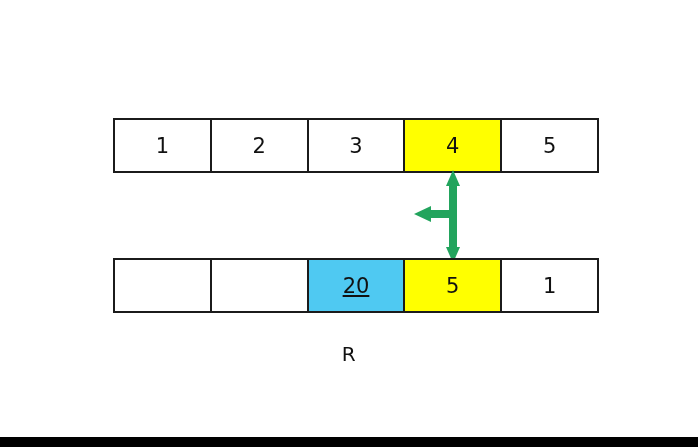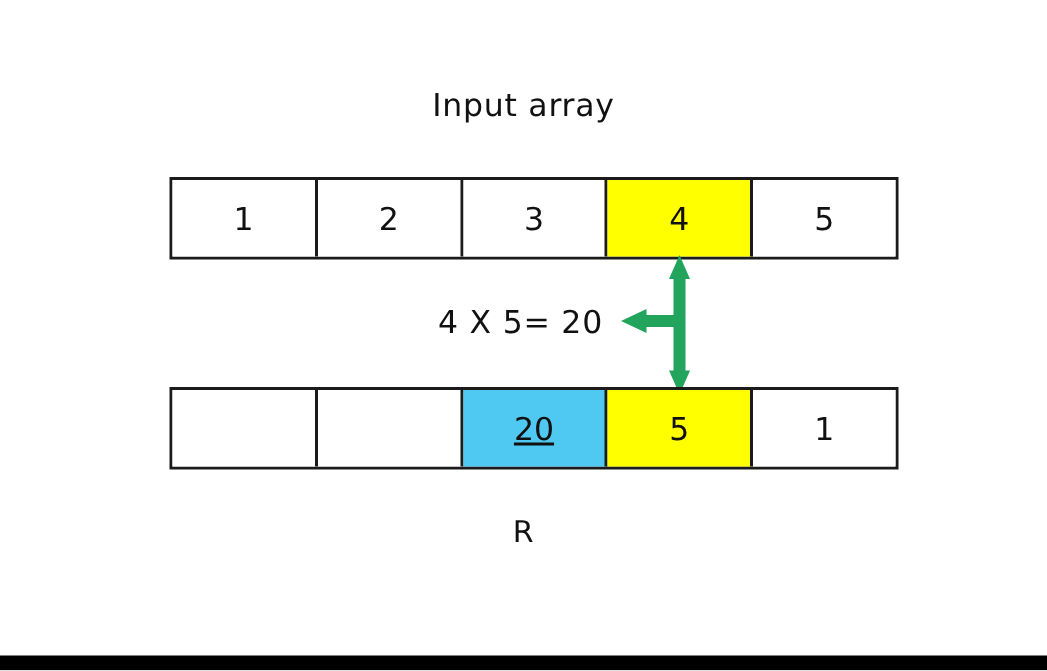--- a/index.html
+++ b/index.html
@@ -112,31 +112,29 @@
 </style>
 </head>
 <body>
 
 <div id="slide">
 
   <div class="top-clip">
     <div class="top-clip-text">’’ ’’   ’’    ’’  ’’     ’’      ’’       ’’</div>
   </div>
 
-  <div class="title" id="input-array-title">Input array</div>
 
   <div class="array" id="array-input">
     <div class="cell">1</div>
     <div class="cell">2</div>
     <div class="cell">3</div>
     <div class="cell hl-yellow">4</div>
     <div class="cell">5</div>
   </div>
 
-  <div class="title" id="equation-label" style="left:292px; top:203px; width:auto; font-size:21px;">4 X 5= 20</div>
 
   <svg class="arrow-layer" viewBox="0 0 698 447" xmlns="http://www.w3.org/2000/svg">
 
     <line x1="453" y1="180" x2="453" y2="253" stroke="#22a45d" stroke-width="8"></line>
 
     <polygon points="453,170 446,186 460,186" fill="#22a45d"></polygon>
 
     <polygon points="453,263 446,247 460,247" fill="#22a45d"></polygon>
 
     <line x1="453" y1="214" x2="428" y2="214" stroke="#22a45d" stroke-width="8"></line>

